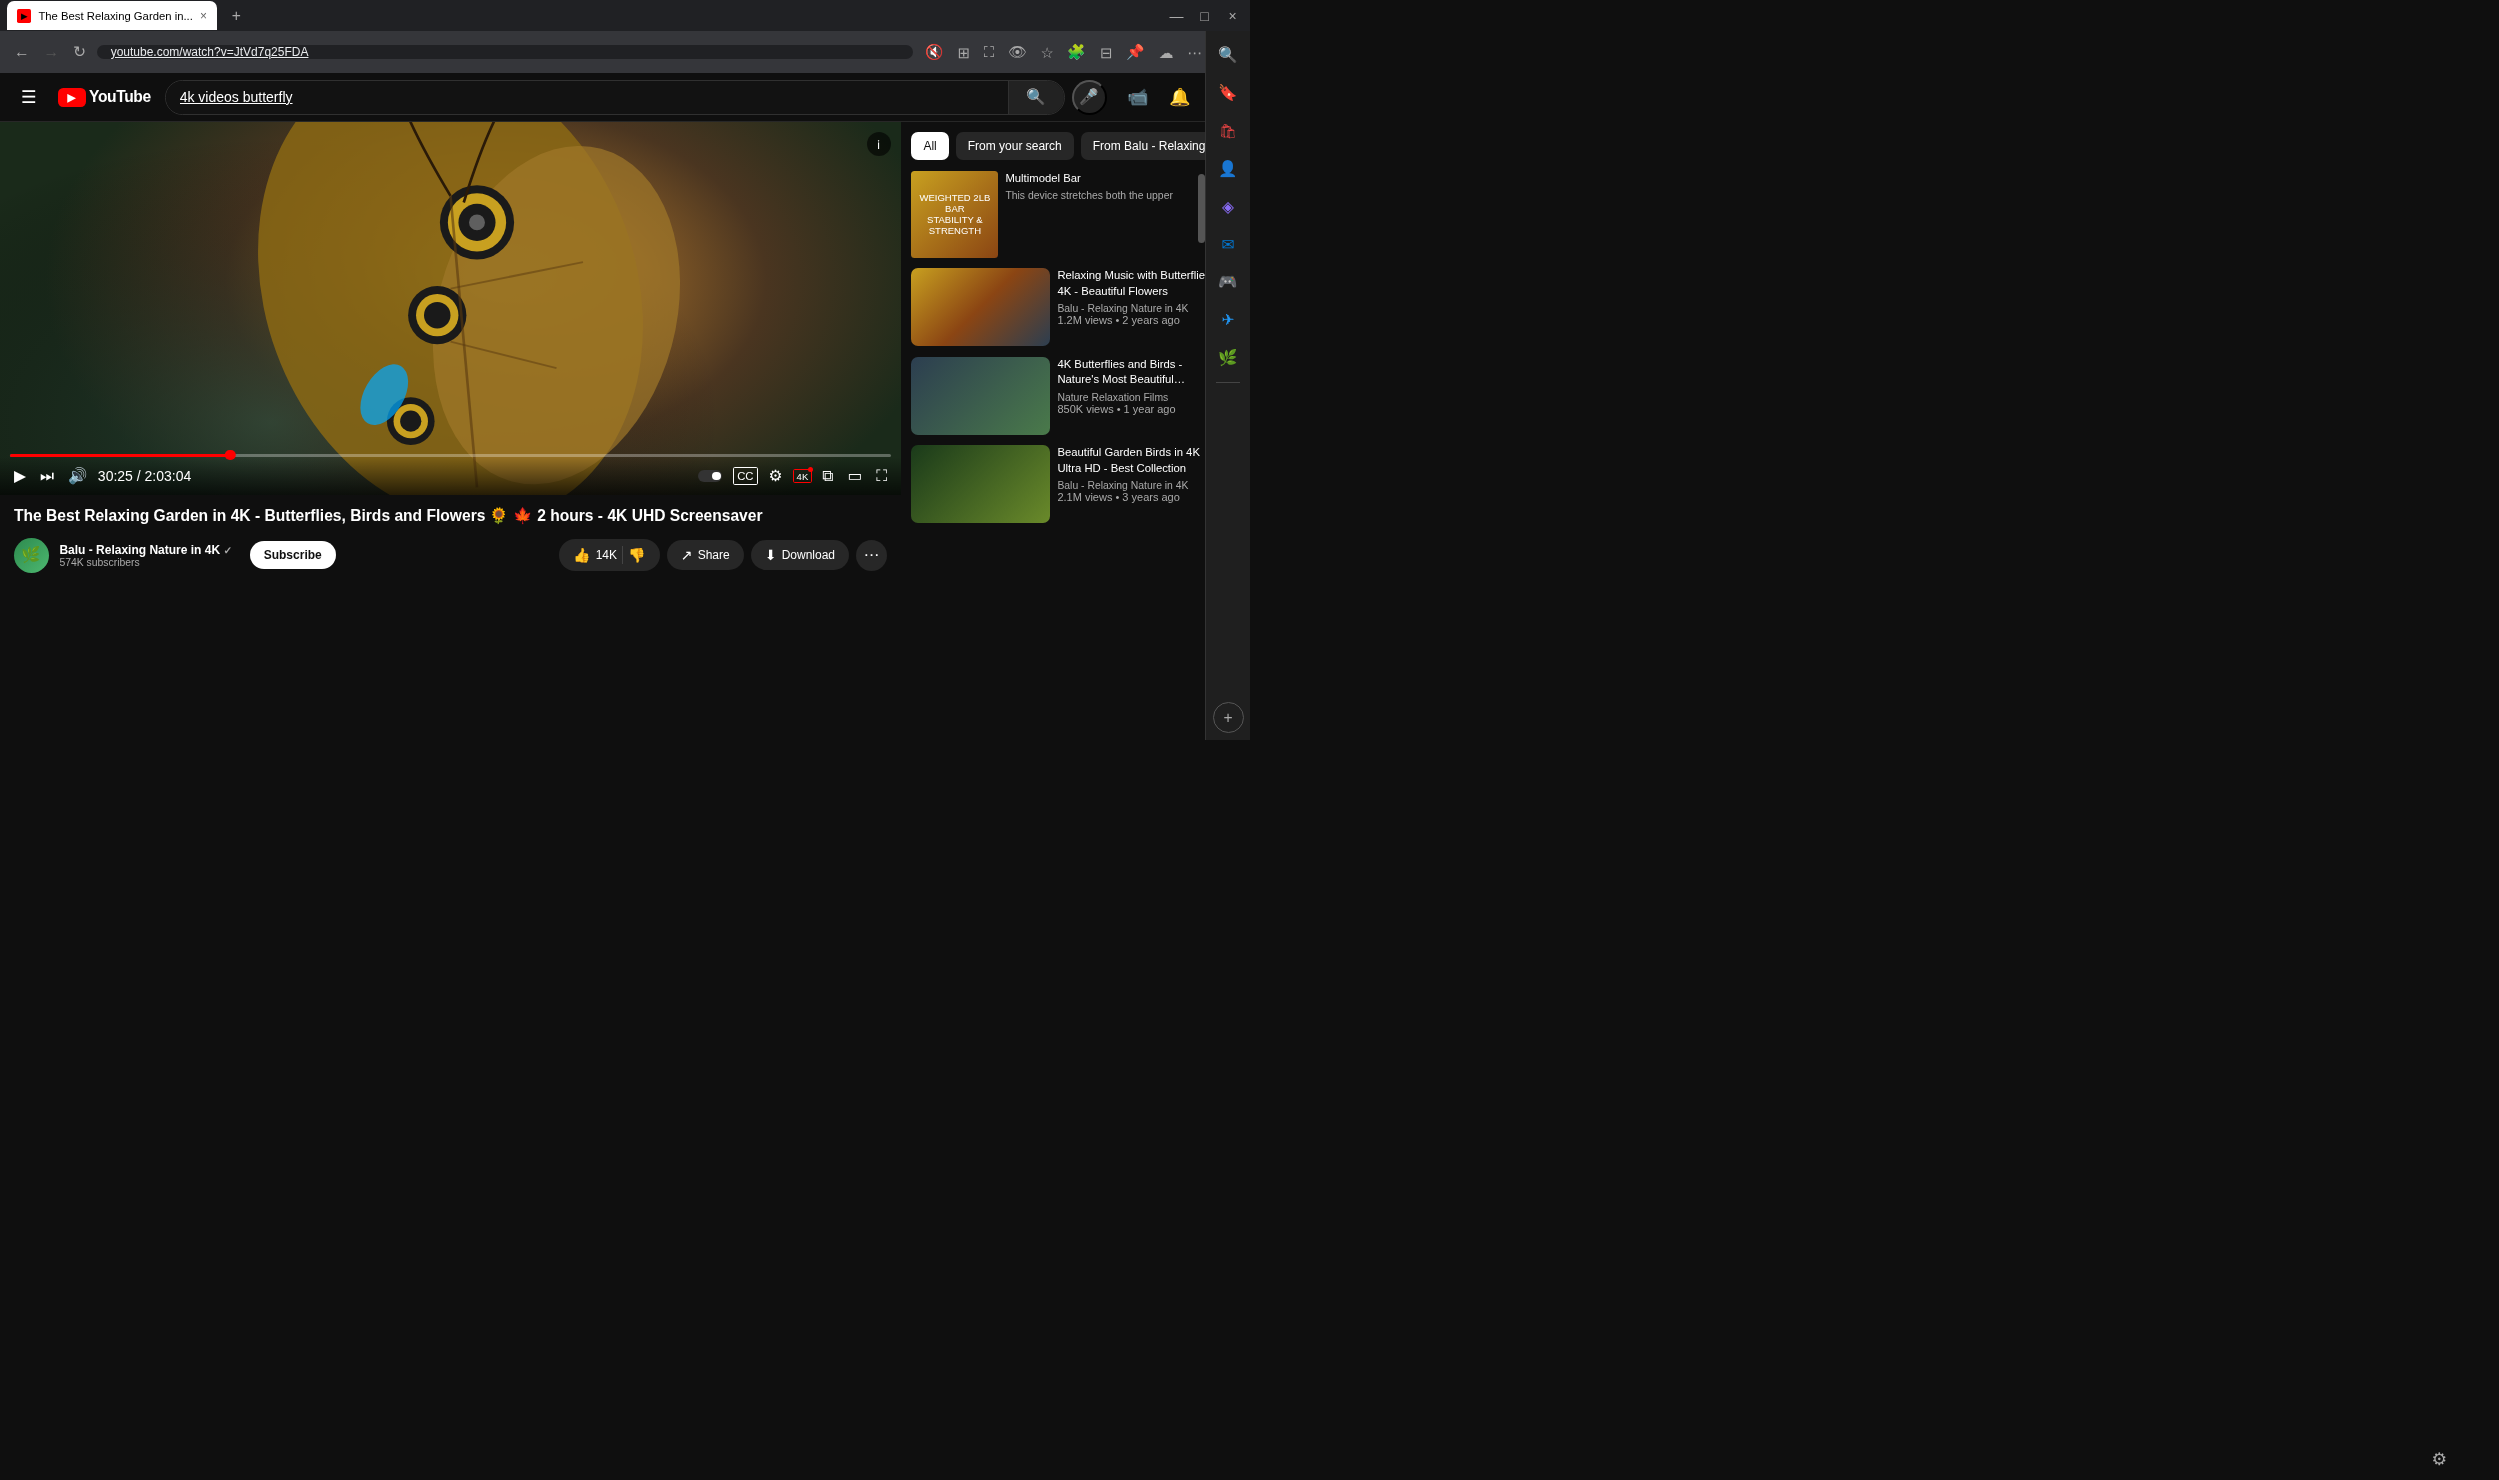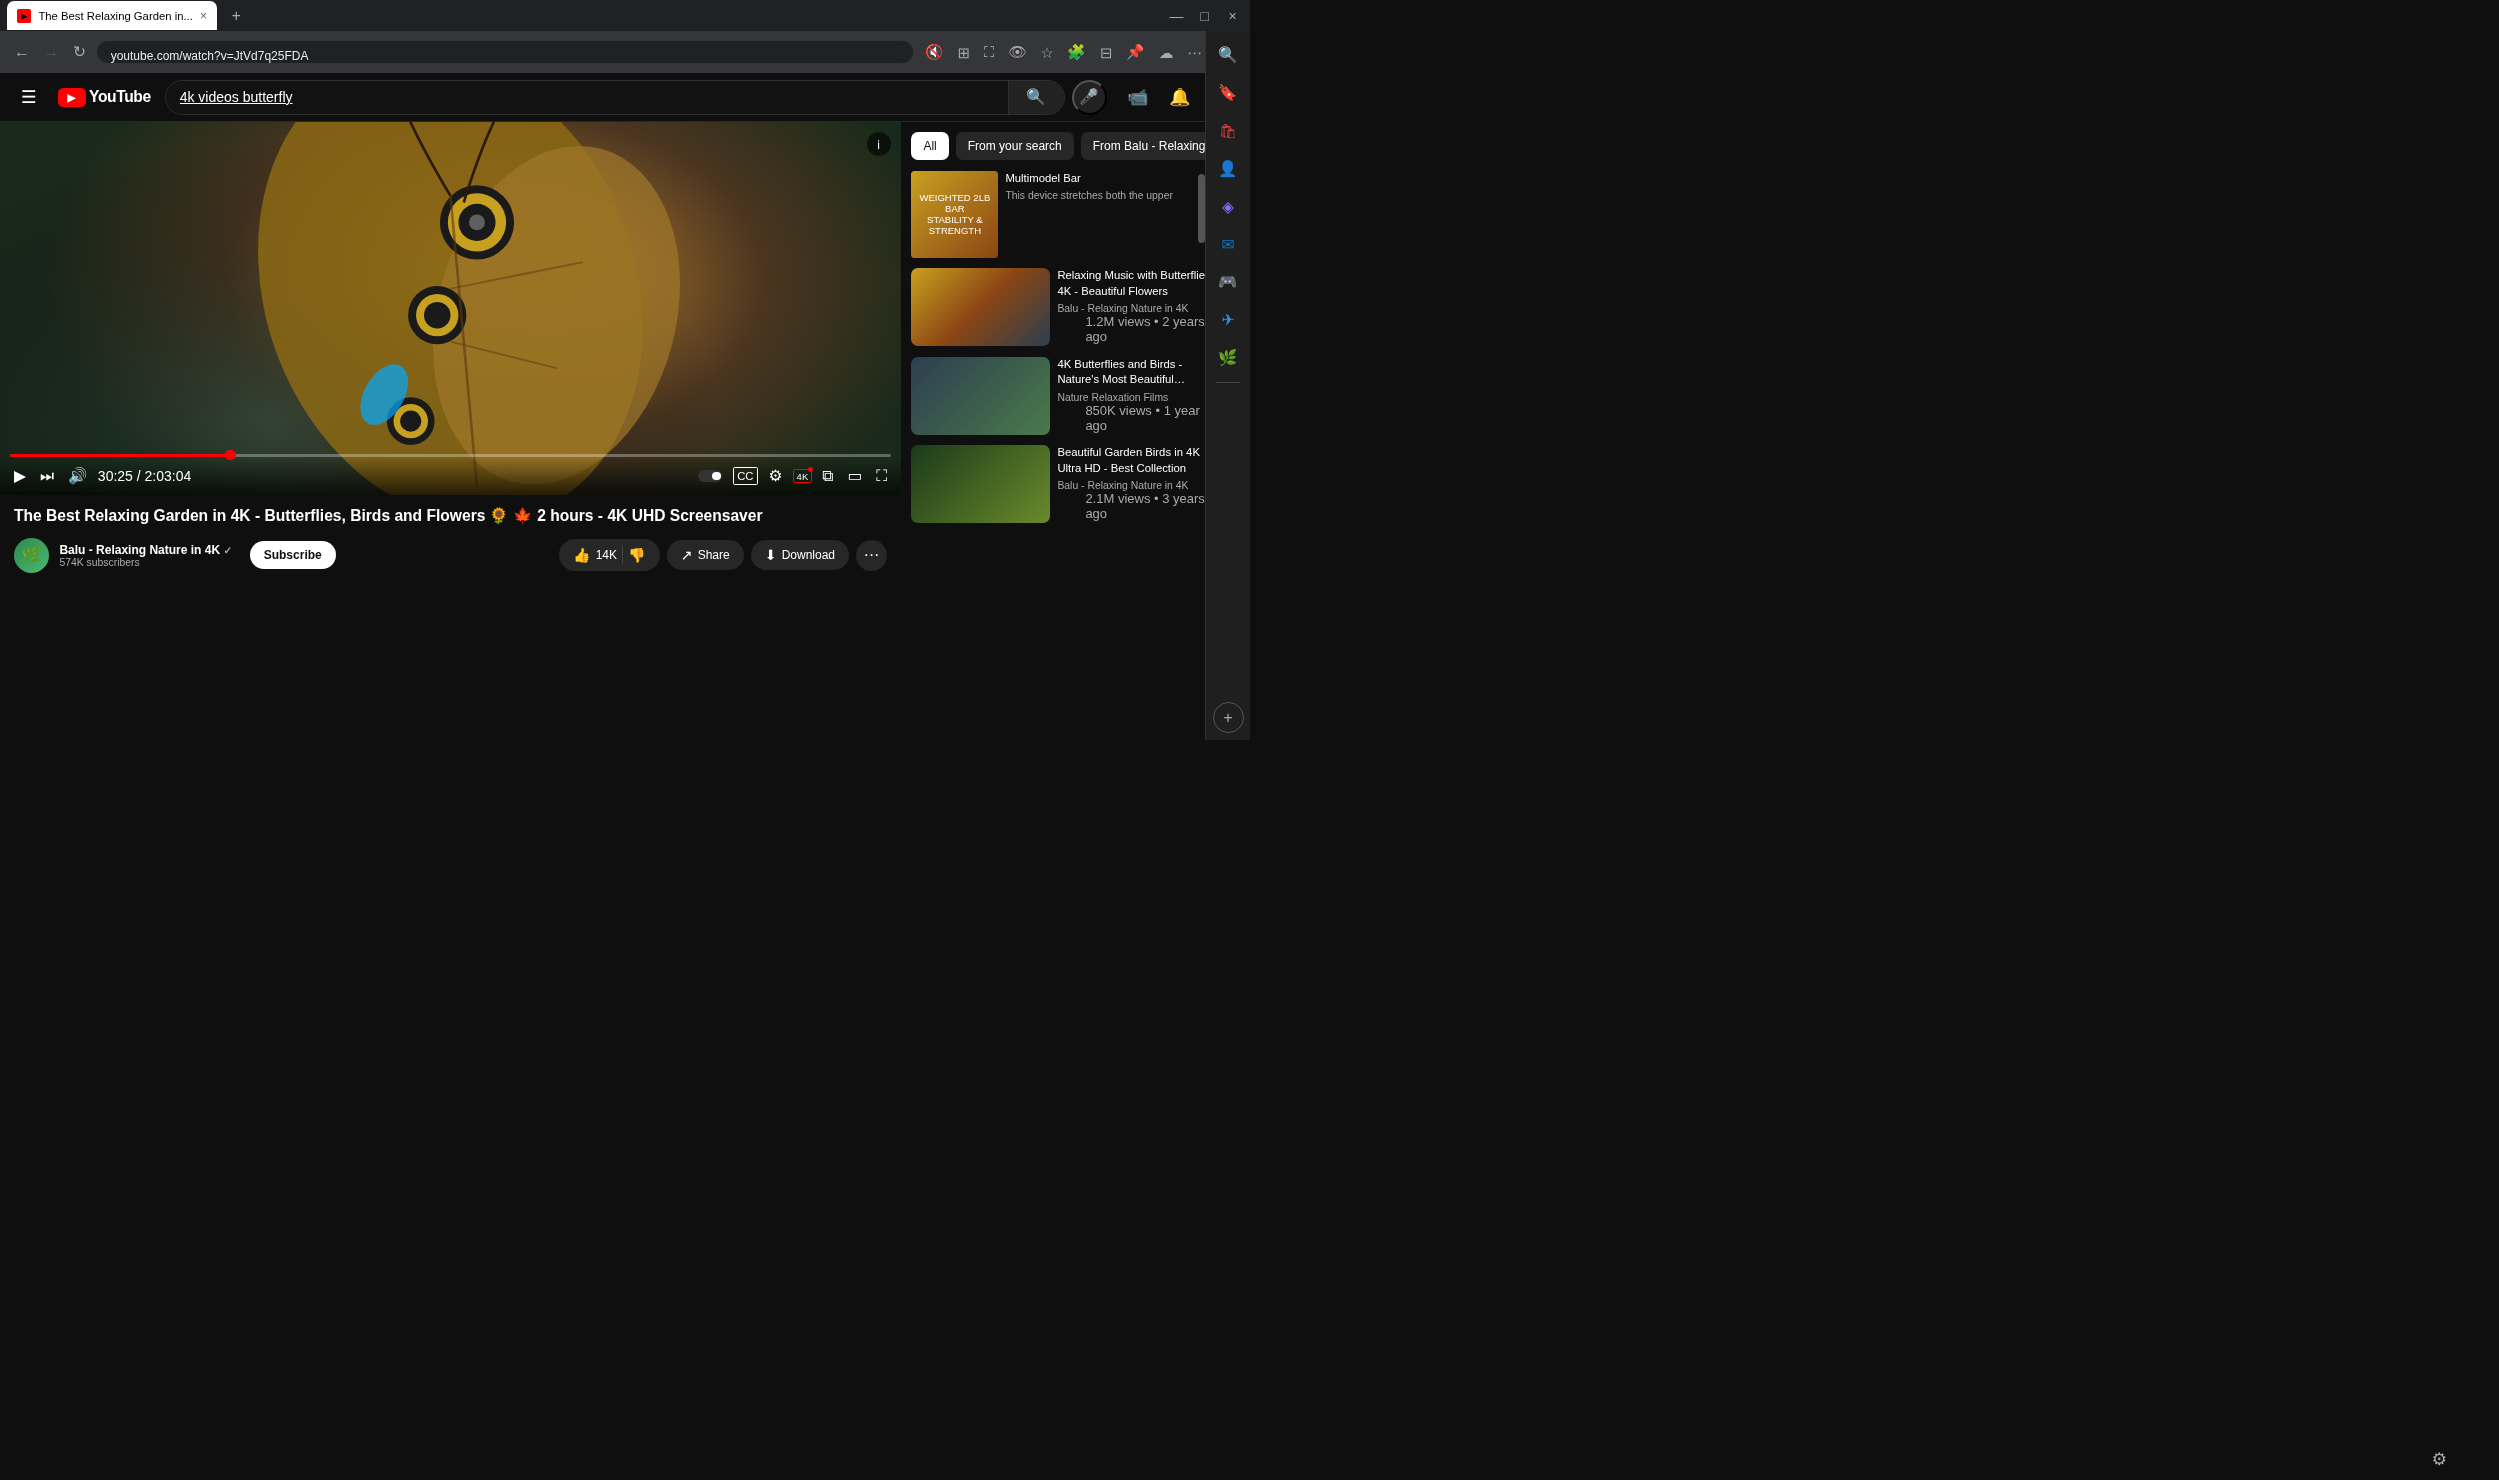--- a/index.html
+++ b/index.html
@@ -95,26 +95,27 @@
     .nav-icon {
       color: #aaa;
       font-size: 15.6px;
       cursor: pointer;
       padding: 3.5px;
     }
     .address-bar {
       flex: 1;
       background: #202124;
       border-radius: 17.4px;
-      height: 22px;
-      display: flex;
-      align-items: flex-end;
+      height: 14px;
+      display: flex;
+      align-items: flex-start;
       padding: 0 14px;
       font-size: 12px;
       color: #e8eaed;
+      text-decoration: underline;
     }
     .nav-actions {
       display: flex;
       gap: 3.5px;
       align-items: center;
     }
     .nav-action-icon {
       color: #aaa;
       font-size: 14.8px;
       cursor: pointer;
@@ -569,23 +570,22 @@
       display: -webkit-box;
       -webkit-line-clamp: 2;
       -webkit-box-orient: vertical;
       overflow: hidden;
     }
     .rec-channel {
       font-size: 10.4px;
       color: #aaa;
     }
     .rec-meta {
-      font-size: 13px;
-      color: #aaa;
-      margin-left: 28px;
+      font-size: 11px;
+      color: #aaa;
     }
     .rec-menu {
       color: #aaa;
       font-size: 15.6px;
       cursor: pointer;
       align-self: flex-start;
       padding: 1.7px;
     }
 
     

